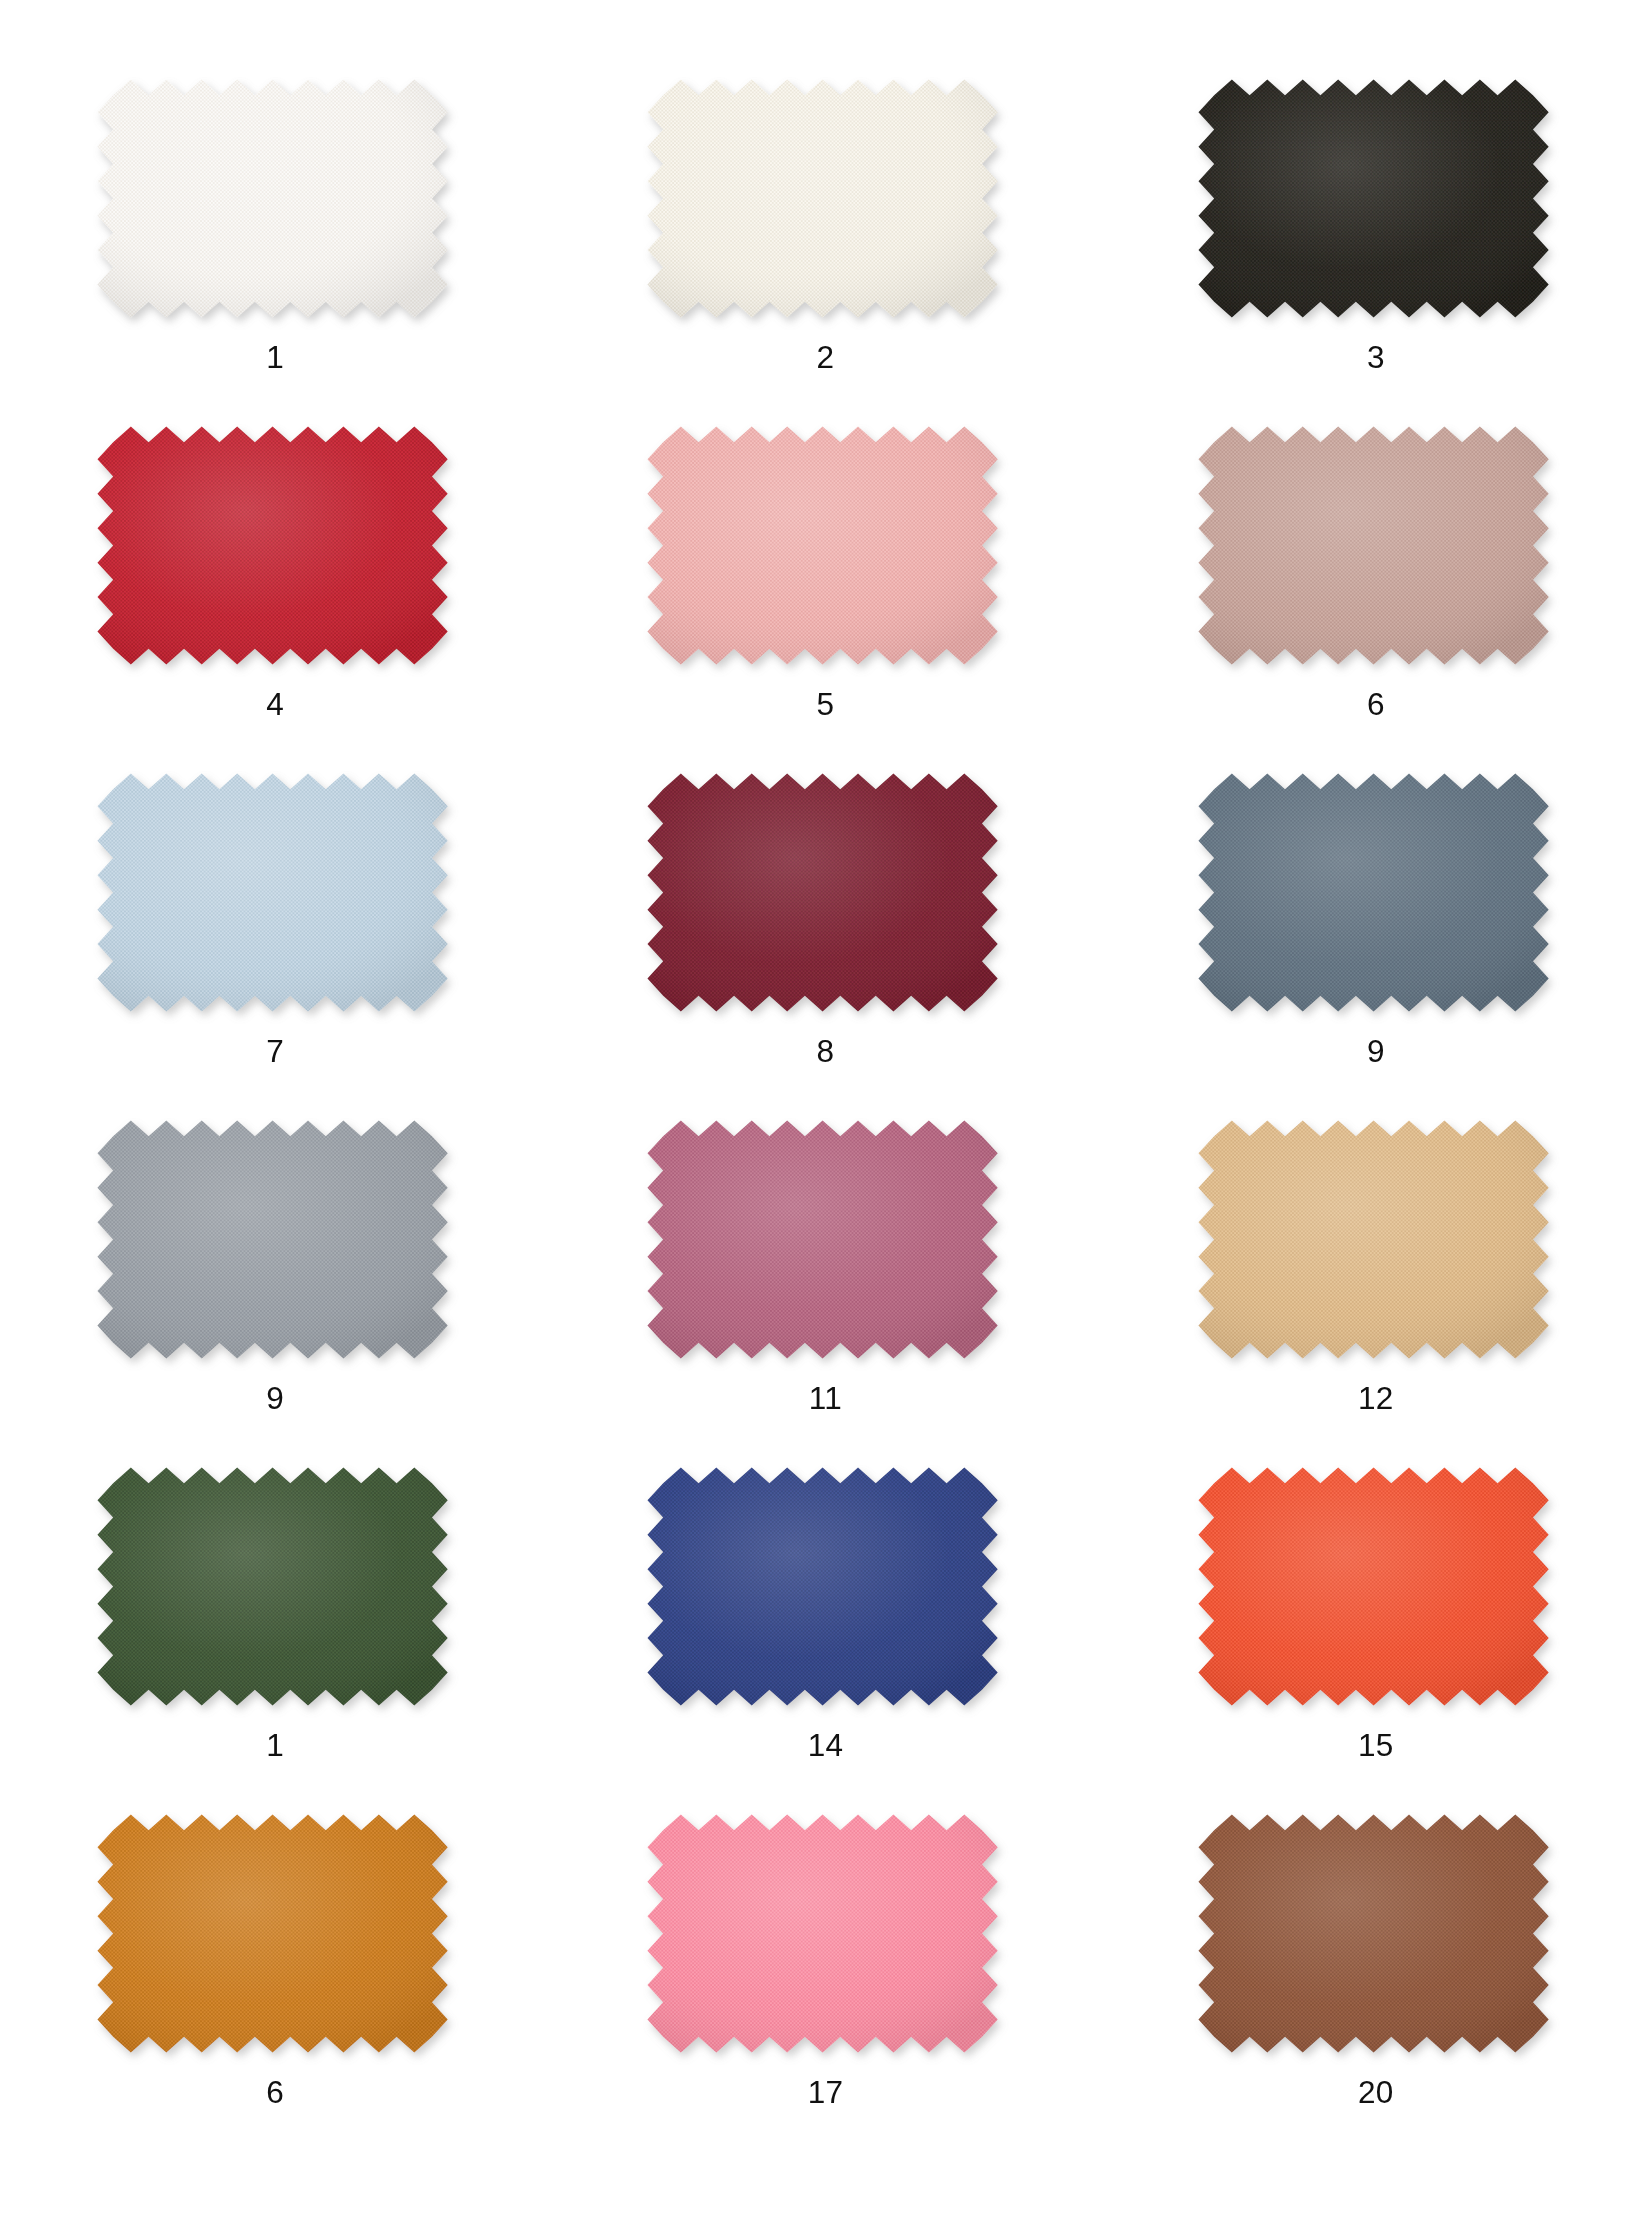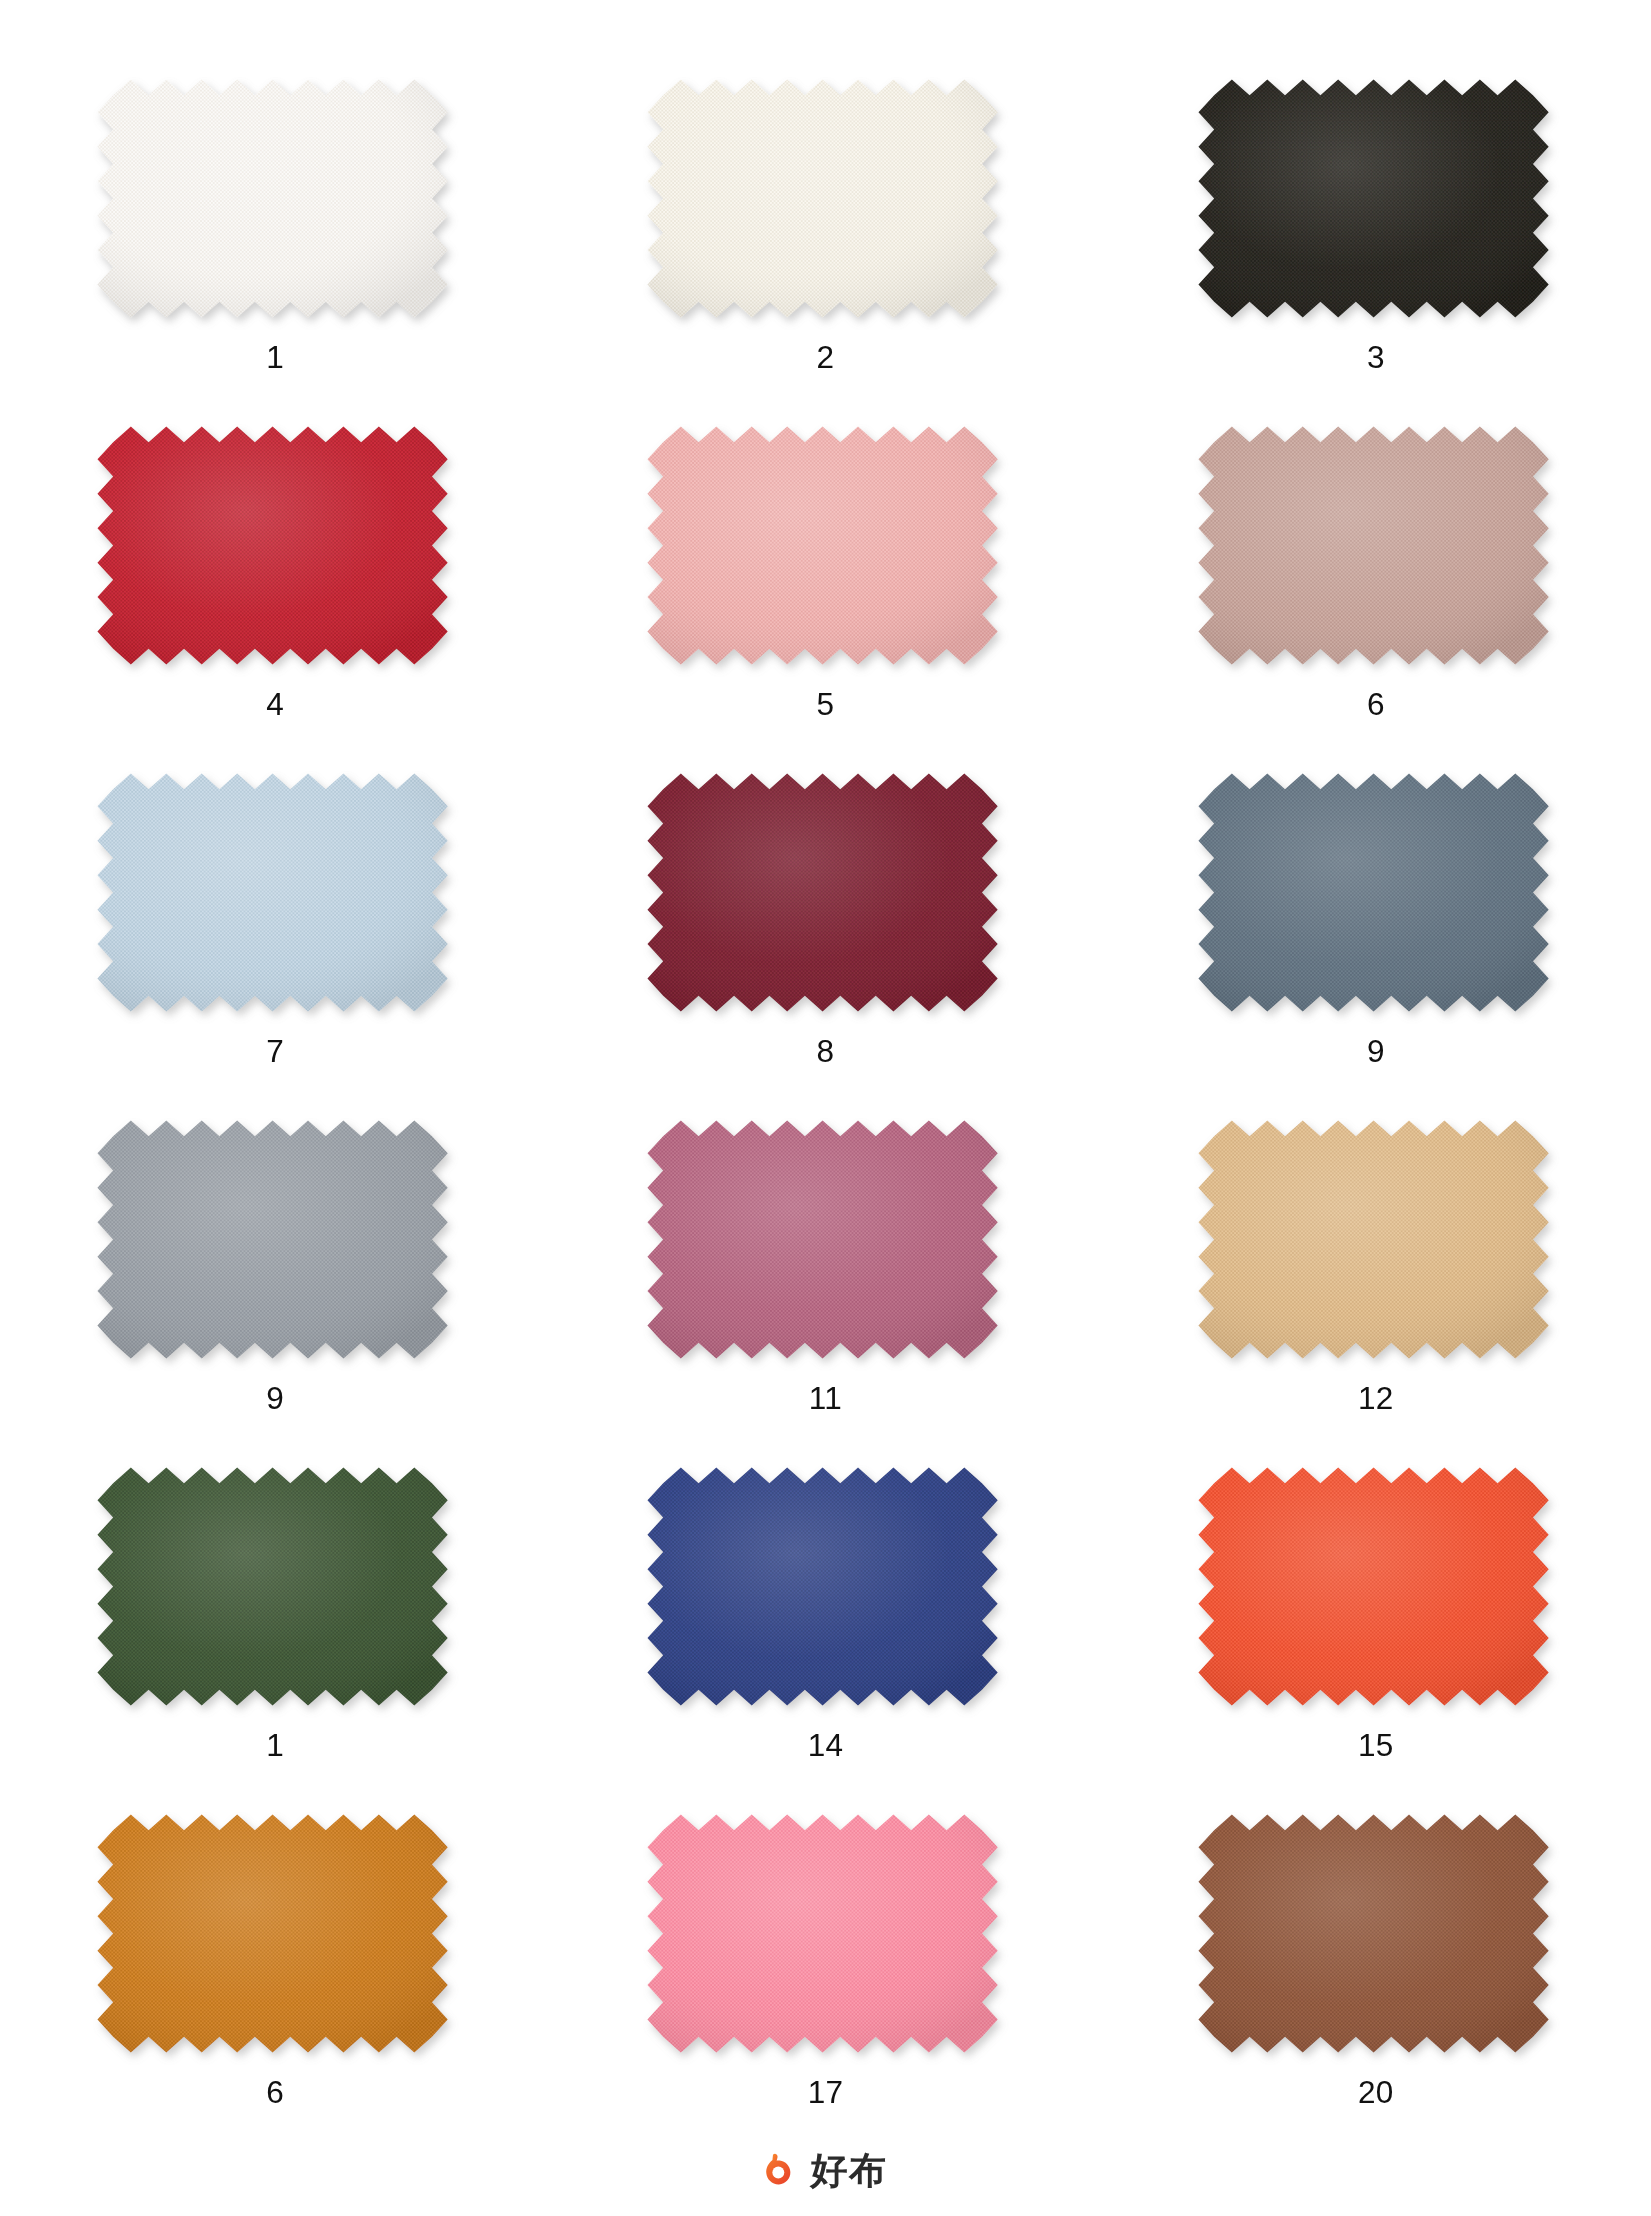--- a/index.html
+++ b/index.html
@@ -520,37 +520,15 @@
                 <stop offset="100%" stop-color="#000000" stop-opacity="0.07"></stop>
               </radialGradient>
             </defs>
             <path d="M0.00,0.00 L29.33,-26.00 L58.67,0.00 L88.00,-26.00 L117.33,0.00 L146.67,-26.00 L176.00,0.00 L205.33,-26.00 L234.67,0.00 L264.00,-26.00 L293.33,0.00 L322.67,-26.00 L352.00,0.00 L381.33,-26.00 L410.67,0.00 L440.00,-26.00 L469.33,0.00 L498.67,-26.00 L528.00,0.00 L528.00,0.00 L554.00,28.50 L528.00,57.00 L554.00,85.50 L528.00,114.00 L554.00,142.50 L528.00,171.00 L554.00,199.50 L528.00,228.00 L554.00,256.50 L528.00,285.00 L554.00,313.50 L528.00,342.00 L528.00,342.00 L498.67,368.00 L469.33,342.00 L440.00,368.00 L410.67,342.00 L381.33,368.00 L352.00,342.00 L322.67,368.00 L293.33,342.00 L264.00,368.00 L234.67,342.00 L205.33,368.00 L176.00,342.00 L146.67,368.00 L117.33,342.00 L88.00,368.00 L58.67,342.00 L29.33,368.00 L0.00,342.00 L0.00,342.00 L-26.00,313.50 L0.00,285.00 L-26.00,256.50 L0.00,228.00 L-26.00,199.50 L0.00,171.00 L-26.00,142.50 L0.00,114.00 L-26.00,85.50 L0.00,57.00 L-26.00,28.50 L0.00,0.00 Z" fill="url(#sw17-weave)" filter="url(#sw17-sh)"></path>
             <path d="M0.00,0.00 L29.33,-26.00 L58.67,0.00 L88.00,-26.00 L117.33,0.00 L146.67,-26.00 L176.00,0.00 L205.33,-26.00 L234.67,0.00 L264.00,-26.00 L293.33,0.00 L322.67,-26.00 L352.00,0.00 L381.33,-26.00 L410.67,0.00 L440.00,-26.00 L469.33,0.00 L498.67,-26.00 L528.00,0.00 L528.00,0.00 L554.00,28.50 L528.00,57.00 L554.00,85.50 L528.00,114.00 L554.00,142.50 L528.00,171.00 L554.00,199.50 L528.00,228.00 L554.00,256.50 L528.00,285.00 L554.00,313.50 L528.00,342.00 L528.00,342.00 L498.67,368.00 L469.33,342.00 L440.00,368.00 L410.67,342.00 L381.33,368.00 L352.00,342.00 L322.67,368.00 L293.33,342.00 L264.00,368.00 L234.67,342.00 L205.33,368.00 L176.00,342.00 L146.67,368.00 L117.33,342.00 L88.00,368.00 L58.67,342.00 L29.33,368.00 L0.00,342.00 L0.00,342.00 L-26.00,313.50 L0.00,285.00 L-26.00,256.50 L0.00,228.00 L-26.00,199.50 L0.00,171.00 L-26.00,142.50 L0.00,114.00 L-26.00,85.50 L0.00,57.00 L-26.00,28.50 L0.00,0.00 Z" fill="url(#sw17-sheen)"></path>
           </svg></div>
         <div class="num">20</div>
       </div>
     </div>
 
-  <div class="footer">
-    <span class="logo-mark">
-      <svg viewBox="0 0 60 60" width="38" height="38" aria-hidden="true">
-        <defs>
-          <linearGradient id="lgA" x1="0" y1="0" x2="1" y2="1">
-            <stop offset="0%" stop-color="#F5772B"></stop>
-            <stop offset="100%" stop-color="#E8402B"></stop>
-          </linearGradient>
-          <linearGradient id="lgB" x1="0" y1="0" x2="1" y2="1">
-            <stop offset="0%" stop-color="#FA8A2E"></stop>
-            <stop offset="100%" stop-color="#F0602B"></stop>
-          </linearGradient>
-        </defs>
-        <path d="M14 6 C14 3.8 16 2.4 18.2 3 C21 3.8 22 6.5 21.2 9.2 L19 17 L13 16 Z" fill="url(#lgB)"></path>
-        <path d="M13 13 C6.5 18 3 25.5 3.6 33.2 C4.4 43.6 13.2 51.6 23.6 51.2
-                 C34 50.8 42 42 41.6 31.6 C41.2 22.3 34 14.7 24.8 13.6
-                 C21 13.1 16.8 12.6 13 13 Z" fill="url(#lgA)"></path>
-        <circle cx="22.6" cy="32.4" r="9.4" fill="#ffffff"></circle>
-      </svg>
-    </span>
-    <span class="logo-text">好布</span>
-  </div>
 
 </div>
 
 
 </body></html>

